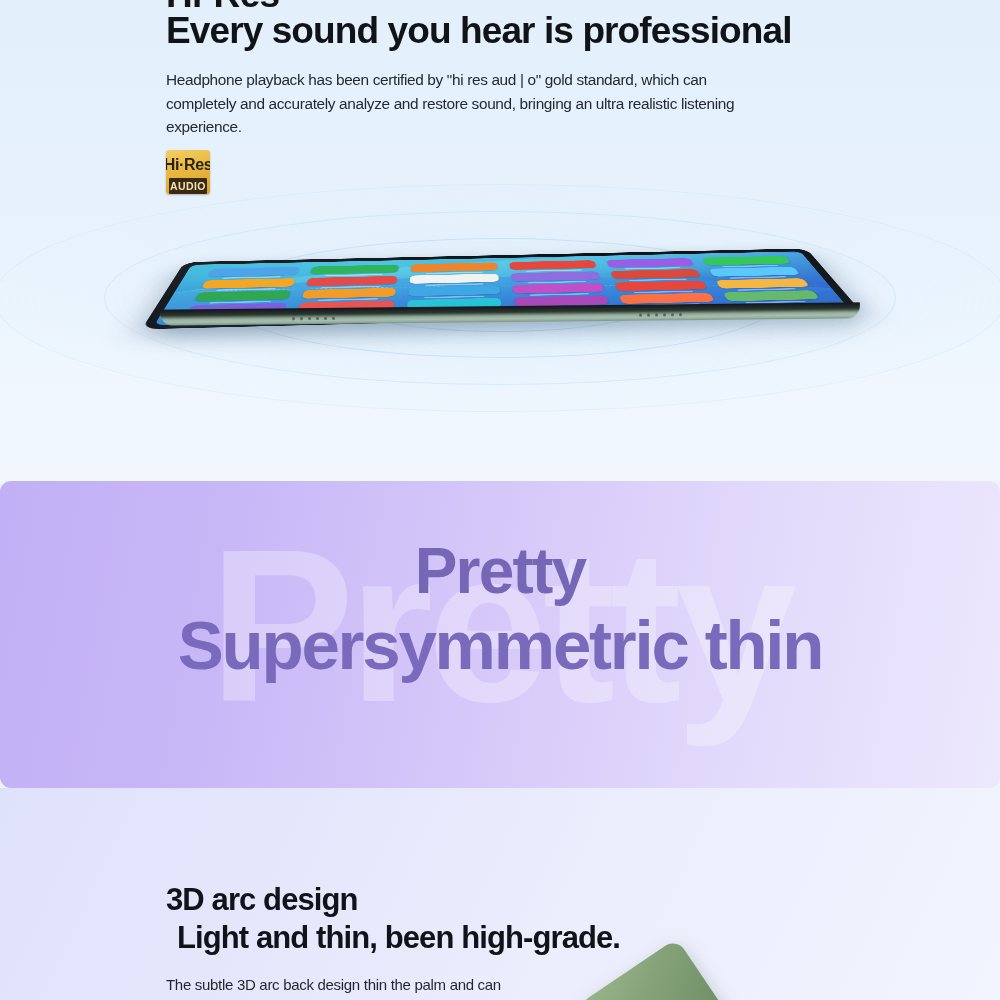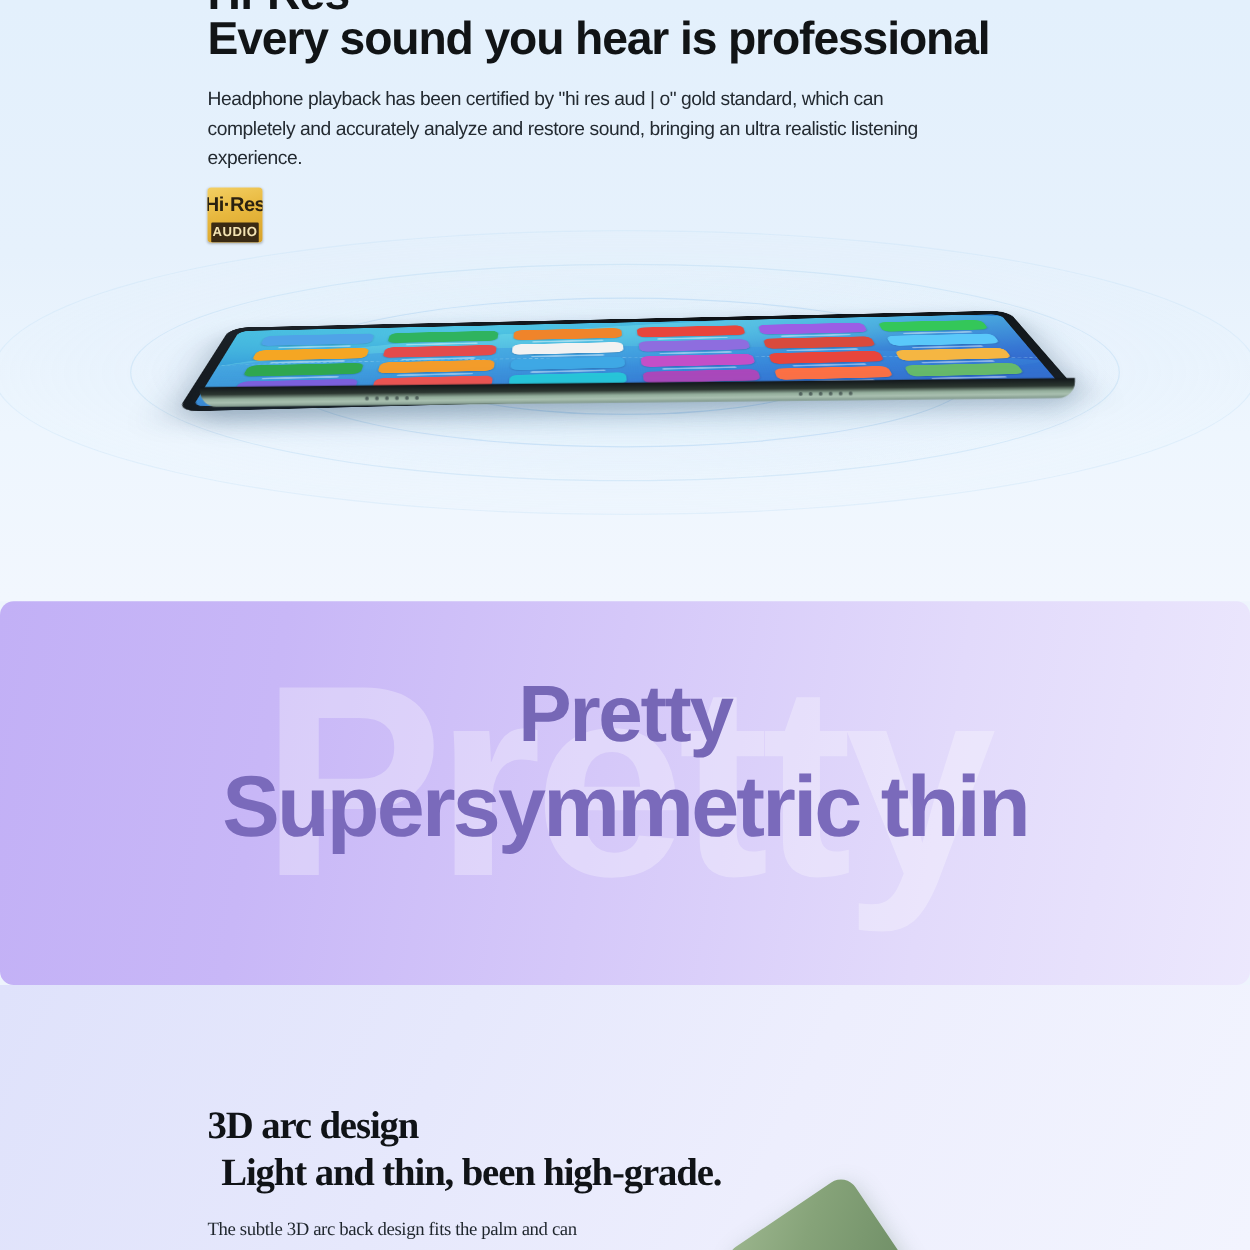--- a/index.html
+++ b/index.html
@@ -291,21 +291,20 @@
 
   
   .section-arc {
     position: absolute;
     left: 0;
     top: 788px;
     width: 1000px;
     height: 212px;
     background: linear-gradient(115deg, #dfe2fb 0%, #e6e8fc 35%, #edeefd 62%, #f2f4fe 100%);
     overflow: hidden;
-    font-family: Liberation Serif, serif;
   }
   .arc-heading-1 {
     position: absolute;
     left: 166px;
     top: 94px;
     font-size: 31px;
     font-weight: 700;
     letter-spacing: -0.9px;
     color: #101317;
     white-space: nowrap;
@@ -426,17 +425,17 @@
 
   <div class="section-pretty">
     <div class="pretty-watermark">Pretty</div>
     <div class="pretty-line1">Pretty</div>
     <div class="pretty-line2">Supersymmetric thin</div>
   </div>
 
   <div class="section-arc">
     <div class="arc-heading-1">3D arc design</div>
     <div class="arc-heading-2">Light and thin, been high-grade.</div>
-    <div class="arc-body">The subtle 3D arc back design fits the palm and can</div>
+    <div class="arc-body">The subtle 3D arc back design thin the palm and can</div>
     <div class="green-tablet"></div>
   </div>
 
 </div>
 
 </body></html>

